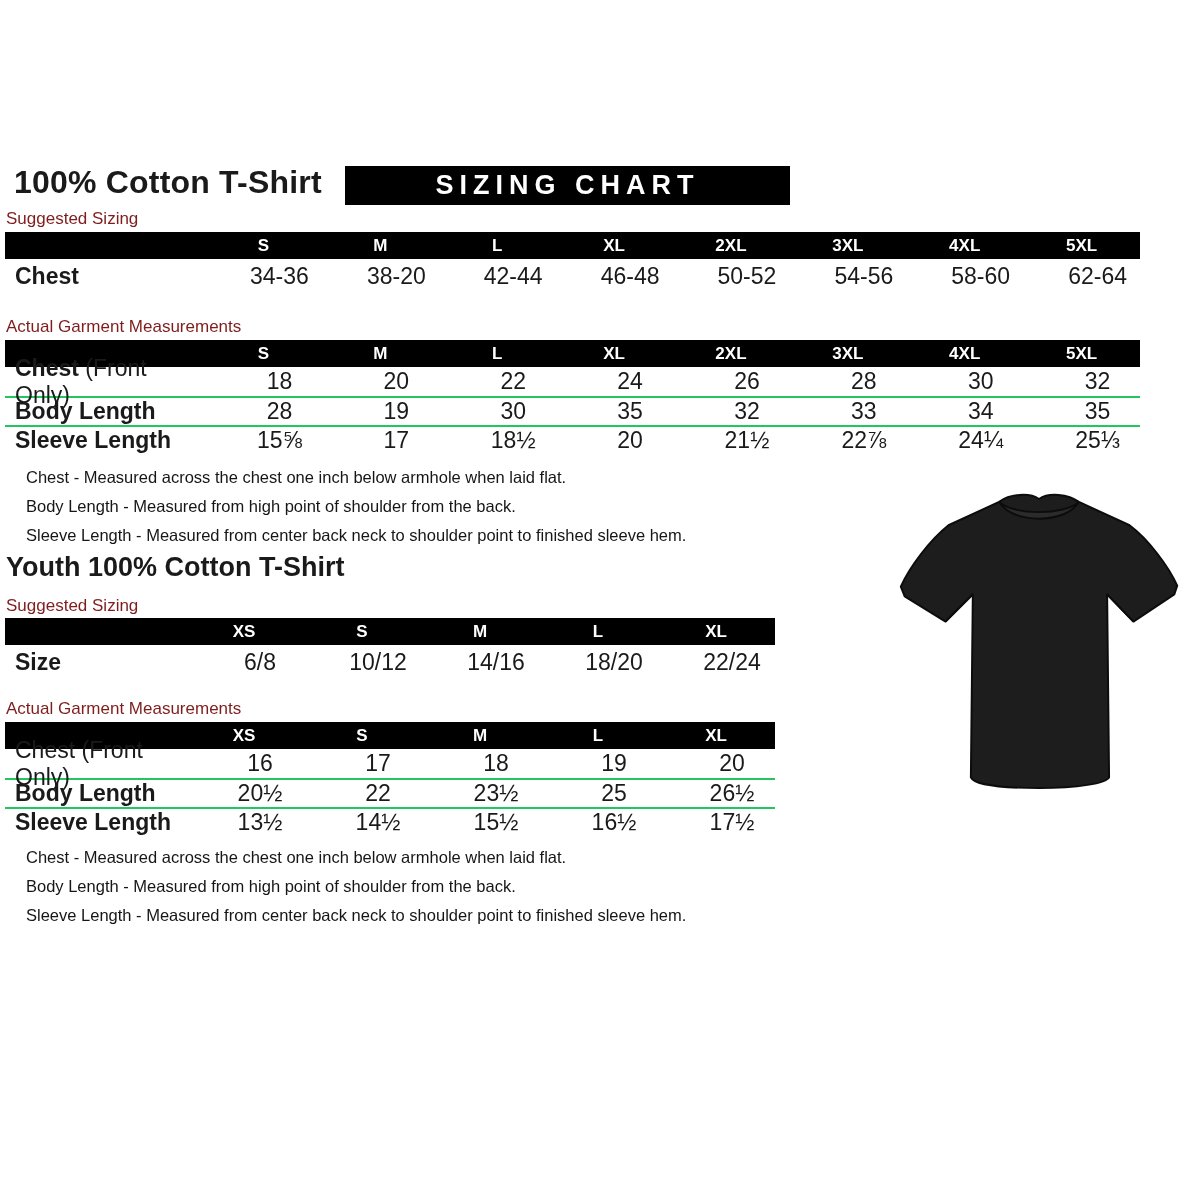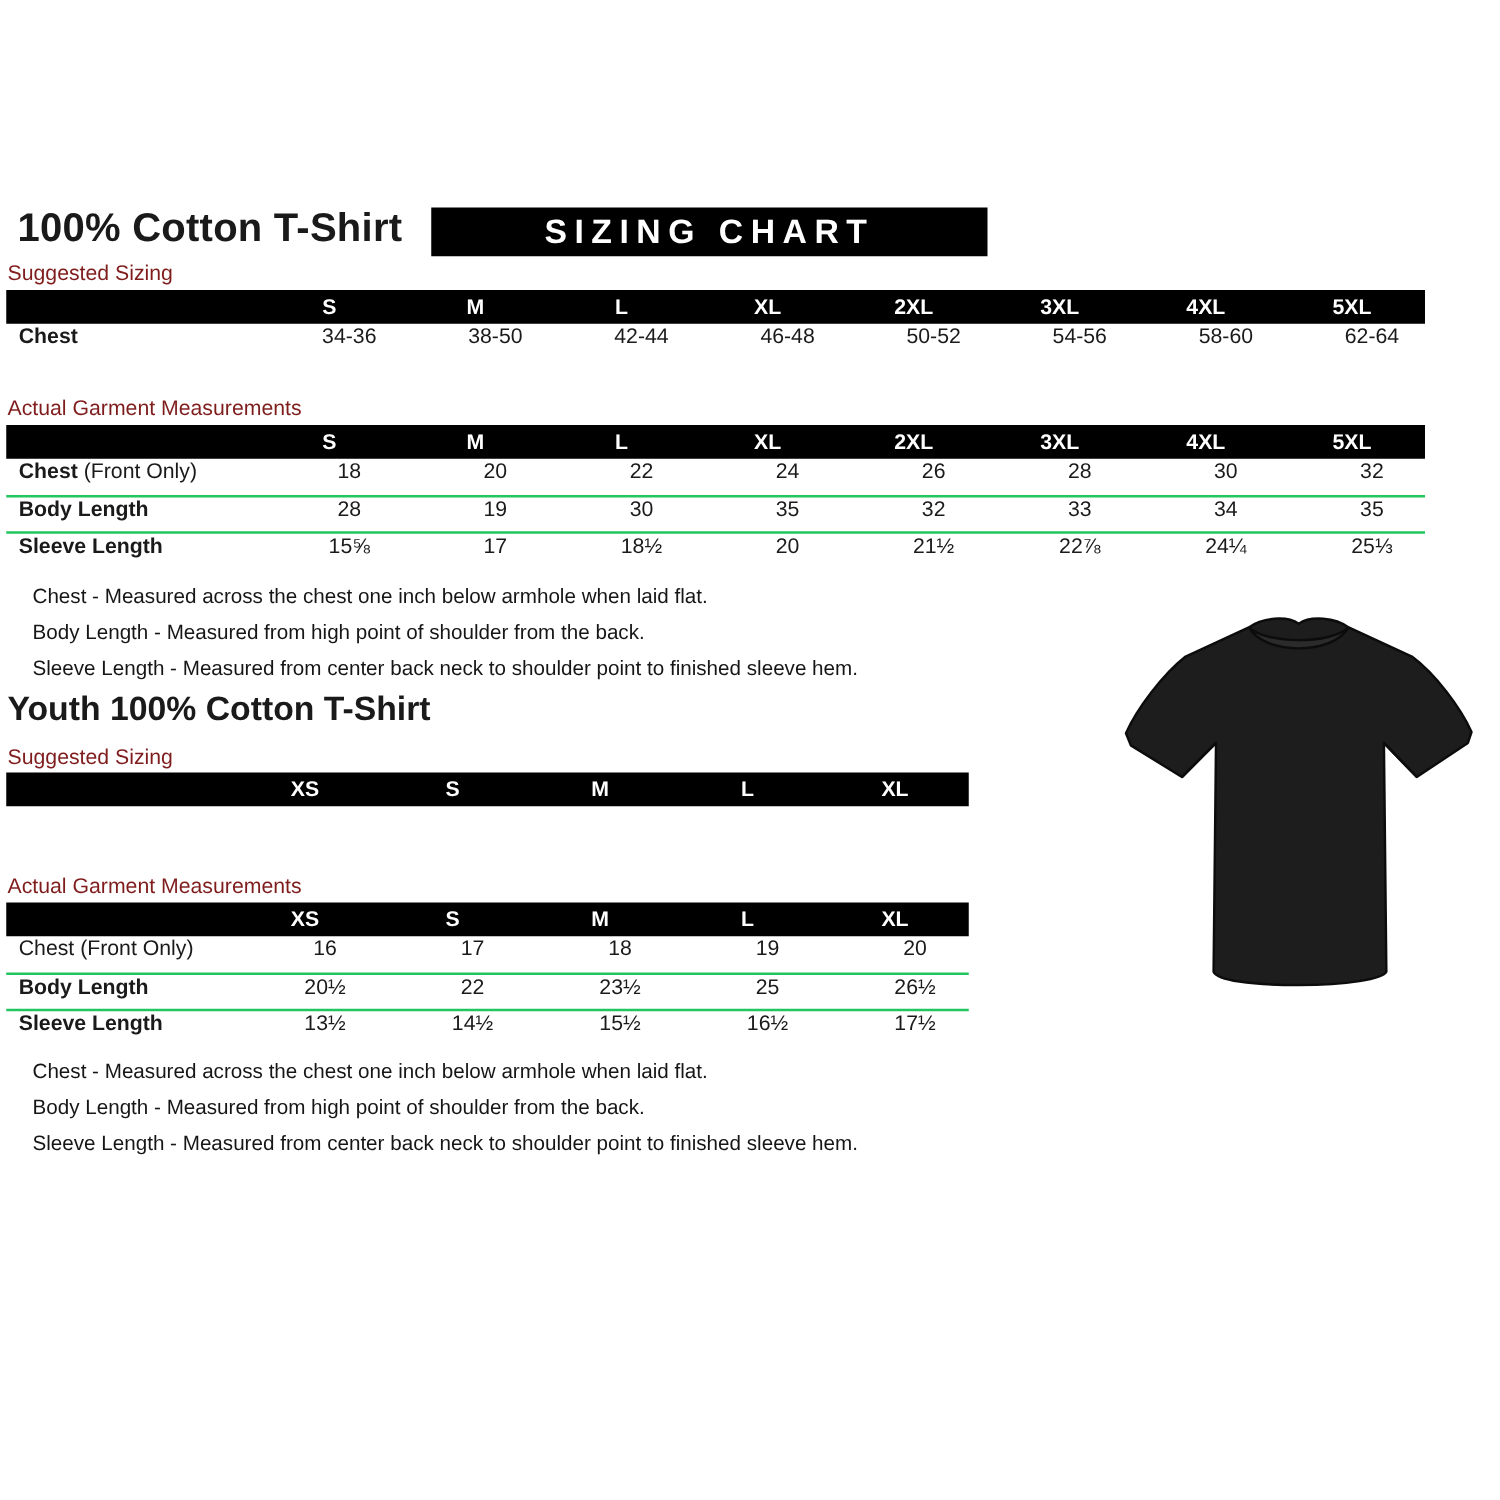--- a/index.html
+++ b/index.html
@@ -22,22 +22,22 @@
   }
   .section-label { left:6px; font-size:17px; color:#7f1d1d; }
 
   .tbl { left:5px; }
   .tbl .hdr {
     background:#000; color:#fff; height:27px;
     display:flex; align-items:center;
     font-weight:bold; font-size:17px;
   }
   .tbl .row {
-    display:flex; 
-    font-size:17px;
+    display:flex; align-items:center;
+    font-size:23px;
     gap:32px;
   }
   .tbl .sep { border-top:2px solid #22c55e; }
   .lblcol-a { width:200px; padding-left:10px; }
   .lblcol-y { width:180px; padding-left:10px; }
   .c { flex:1; text-align:center; }
   .b { font-weight:bold; }
 
   .tblA { width:1135px; }
   .tblY { width:770px; }
@@ -69,21 +69,21 @@
     <div class="c">L</div>
     <div class="c">XL</div>
     <div class="c">2XL</div>
     <div class="c">3XL</div>
     <div class="c">4XL</div>
     <div class="c">5XL</div>
   </div>
   <div class="row rowA">
     <div class="lblcol-a b">Chest</div>
     <div class="c">34-36</div>
-    <div class="c">38-50</div>
+    <div class="c">38-20</div>
     <div class="c">42-44</div>
     <div class="c">46-48</div>
     <div class="c">50-52</div>
     <div class="c">54-56</div>
     <div class="c">58-60</div>
     <div class="c">62-64</div>
   </div>
 </div>
 
 <div class="abs section-label" style="top:317px;">Actual Garment Measurements</div>
@@ -146,20 +146,28 @@
 <div class="abs section-label" style="top:596px;">Suggested Sizing</div>
 
 <div class="abs tbl tblY" style="top:618px;">
   <div class="hdr">
     <div class="lblcol-y"></div>
     <div class="c">XS</div>
     <div class="c">S</div>
     <div class="c">M</div>
     <div class="c">L</div>
     <div class="c">XL</div>
+  </div>
+  <div class="row rowA">
+    <div class="lblcol-y b">Size</div>
+    <div class="c">6/8</div>
+    <div class="c">10/12</div>
+    <div class="c">14/16</div>
+    <div class="c">18/20</div>
+    <div class="c">22/24</div>
   </div>
 </div>
 
 <div class="abs section-label" style="top:699px;">Actual Garment Measurements</div>
 
 <div class="abs tbl tblY" style="top:722px;">
   <div class="hdr">
     <div class="lblcol-y"></div>
     <div class="c">XS</div>
     <div class="c">S</div>

